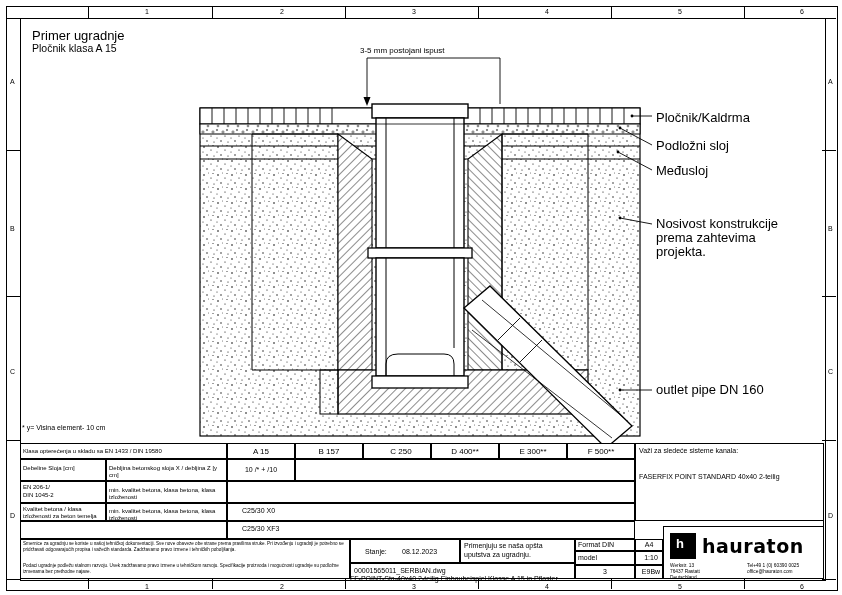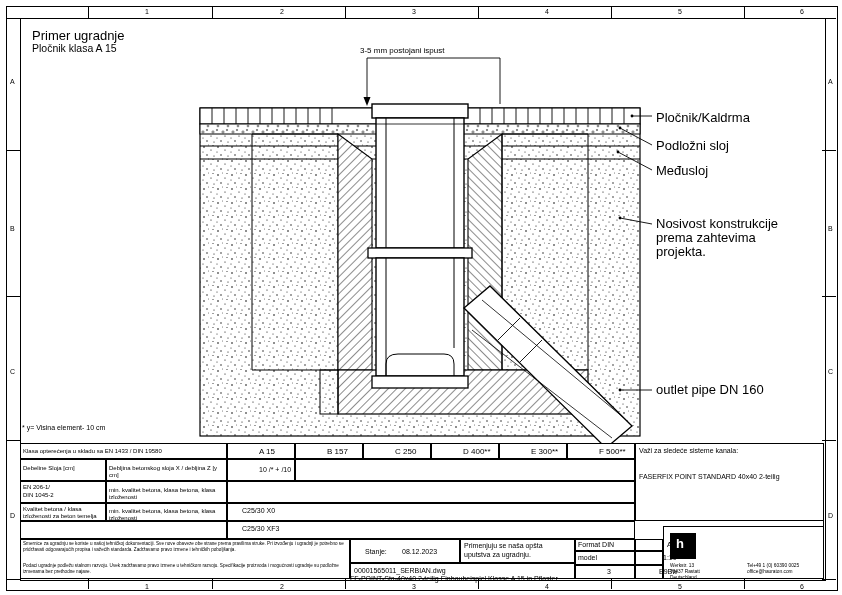--- a/index.html
+++ b/index.html
@@ -21,21 +21,21 @@
 
   
   svg{position:absolute;left:0;top:0;overflow:visible;}
 
   
   #tbl{position:absolute;left:20px;top:443px;width:804px;height:136px;}
   .cellbox{position:absolute;box-sizing:border-box;border:1px solid #000;}
   .t{position:absolute;font-size:6px;line-height:1.15;}
   .t7{position:absolute;font-size:7px;line-height:1.2;}
   .t8{position:absolute;font-size:8px;}
-  .ctr{text-align:left;padding-left:32px;}
+  .ctr{text-align:center;}
   .haur{position:absolute;font-family:"DejaVu Sans",sans-serif;font-weight:bold;font-size:19px;letter-spacing:.5px;}
   .hbox{position:absolute;background:#000;}
   .hmark{position:absolute;color:#fff;font-weight:bold;font-size:13px;font-family:"Liberation Sans",sans-serif;}
 </style>
 </head>
 <body>
 
 <div id="sheet">
 
   <div class="frame-outer"></div>
@@ -285,20 +285,21 @@
     <div class="t7 ctr" style="left:615px;top:98px;width:28px;">A4</div>
 
     <div class="cellbox" style="left:555px;top:108px;width:60px;height:14px;"></div>
     <div class="t7" style="left:558px;top:111px;">model</div>
     <div class="cellbox" style="left:615px;top:108px;width:28px;height:14px;"></div>
     <div class="t7 ctr" style="left:611px;top:111px;width:40px;">1:10</div>
 
     <div class="cellbox" style="left:643px;top:83px;width:161px;height:53px;"></div>
     <div class="hbox" style="left:650px;top:90px;width:26px;height:26px;"></div>
     <div class="hmark" style="left:656px;top:93px;">h</div>
+    <div class="haur" style="left:682px;top:92px;">hauraton</div>
     <div class="t" style="left:650px;top:120px;font-size:4.8px;">Werkstr. 13</div>
     <div class="t" style="left:650px;top:126px;font-size:4.8px;">76437 Rastatt</div>
     <div class="t" style="left:650px;top:132px;font-size:4.8px;">Deutschland</div>
     <div class="t" style="left:727px;top:120px;font-size:4.8px;">Tel+49 1 (0) 60390 0025</div>
     <div class="t" style="left:727px;top:126px;font-size:4.8px;">office@hauraton.com</div>
 
     <div class="cellbox" style="left:330px;top:120px;width:225px;height:16px;"></div>
     <div class="t7" style="left:334px;top:124px;">00001565011_SERBIAN.dwg</div>
 
     <div class="cellbox" style="left:555px;top:122px;width:60px;height:14px;"></div>

